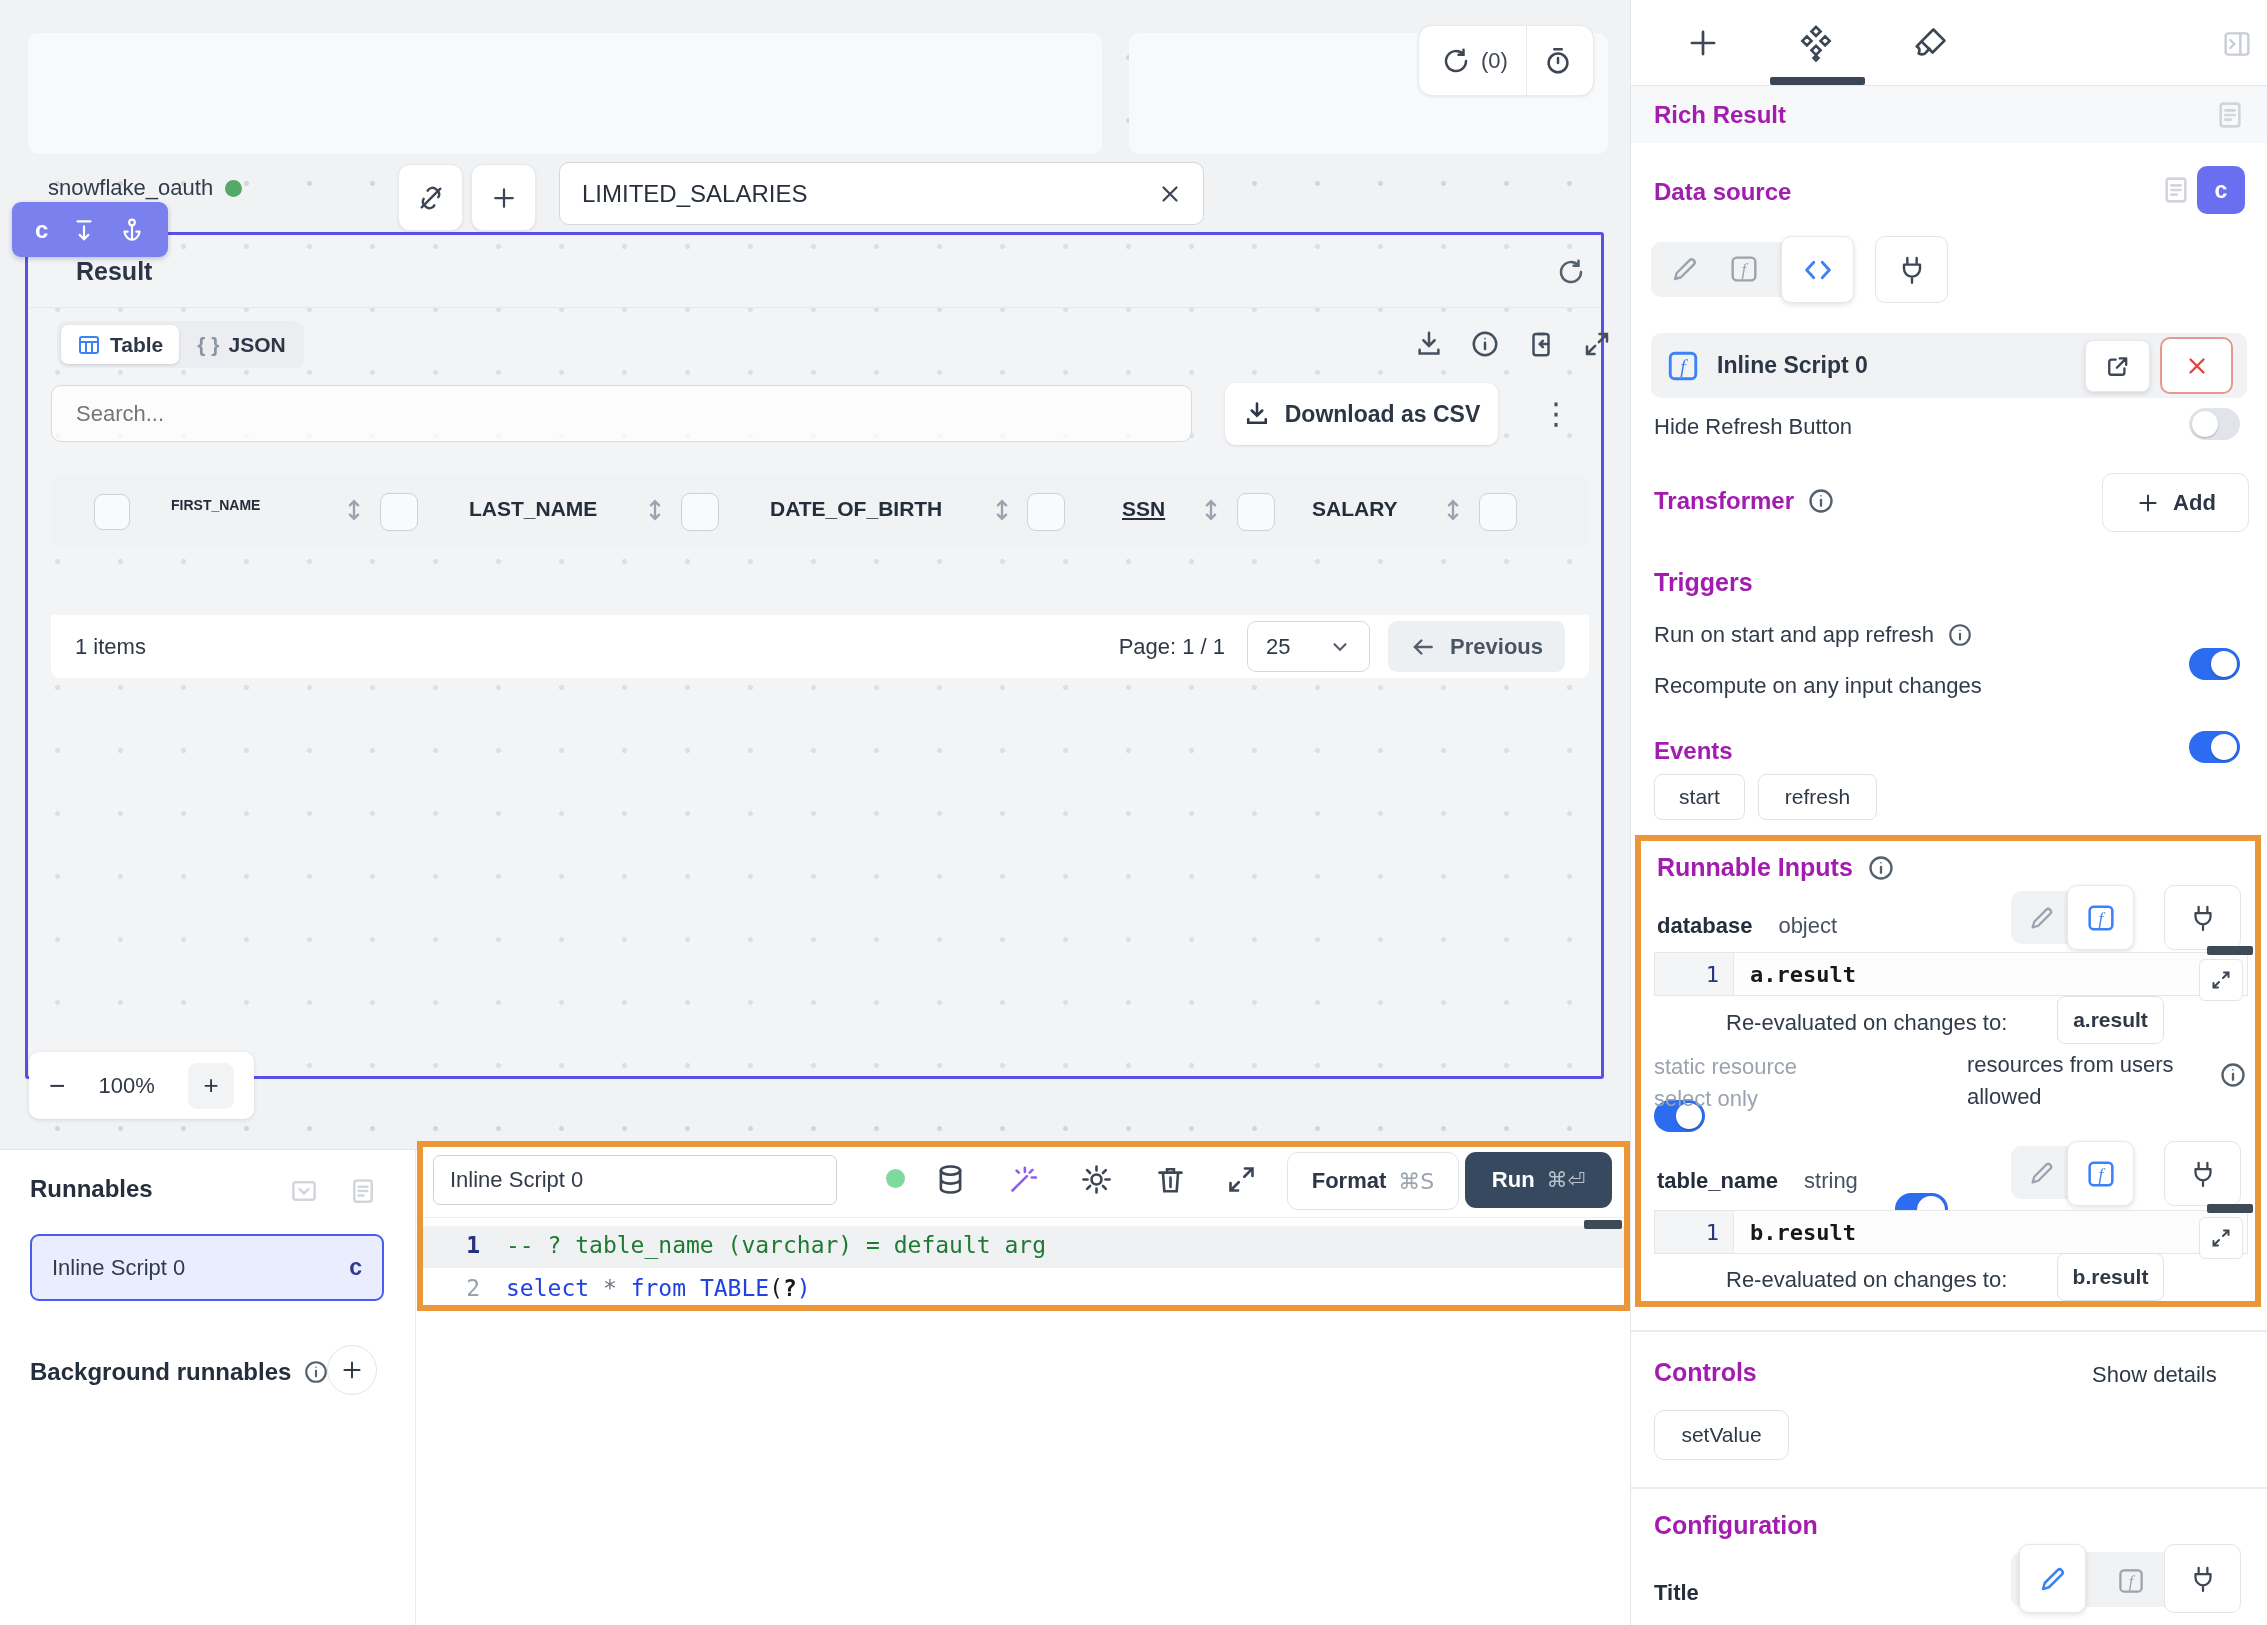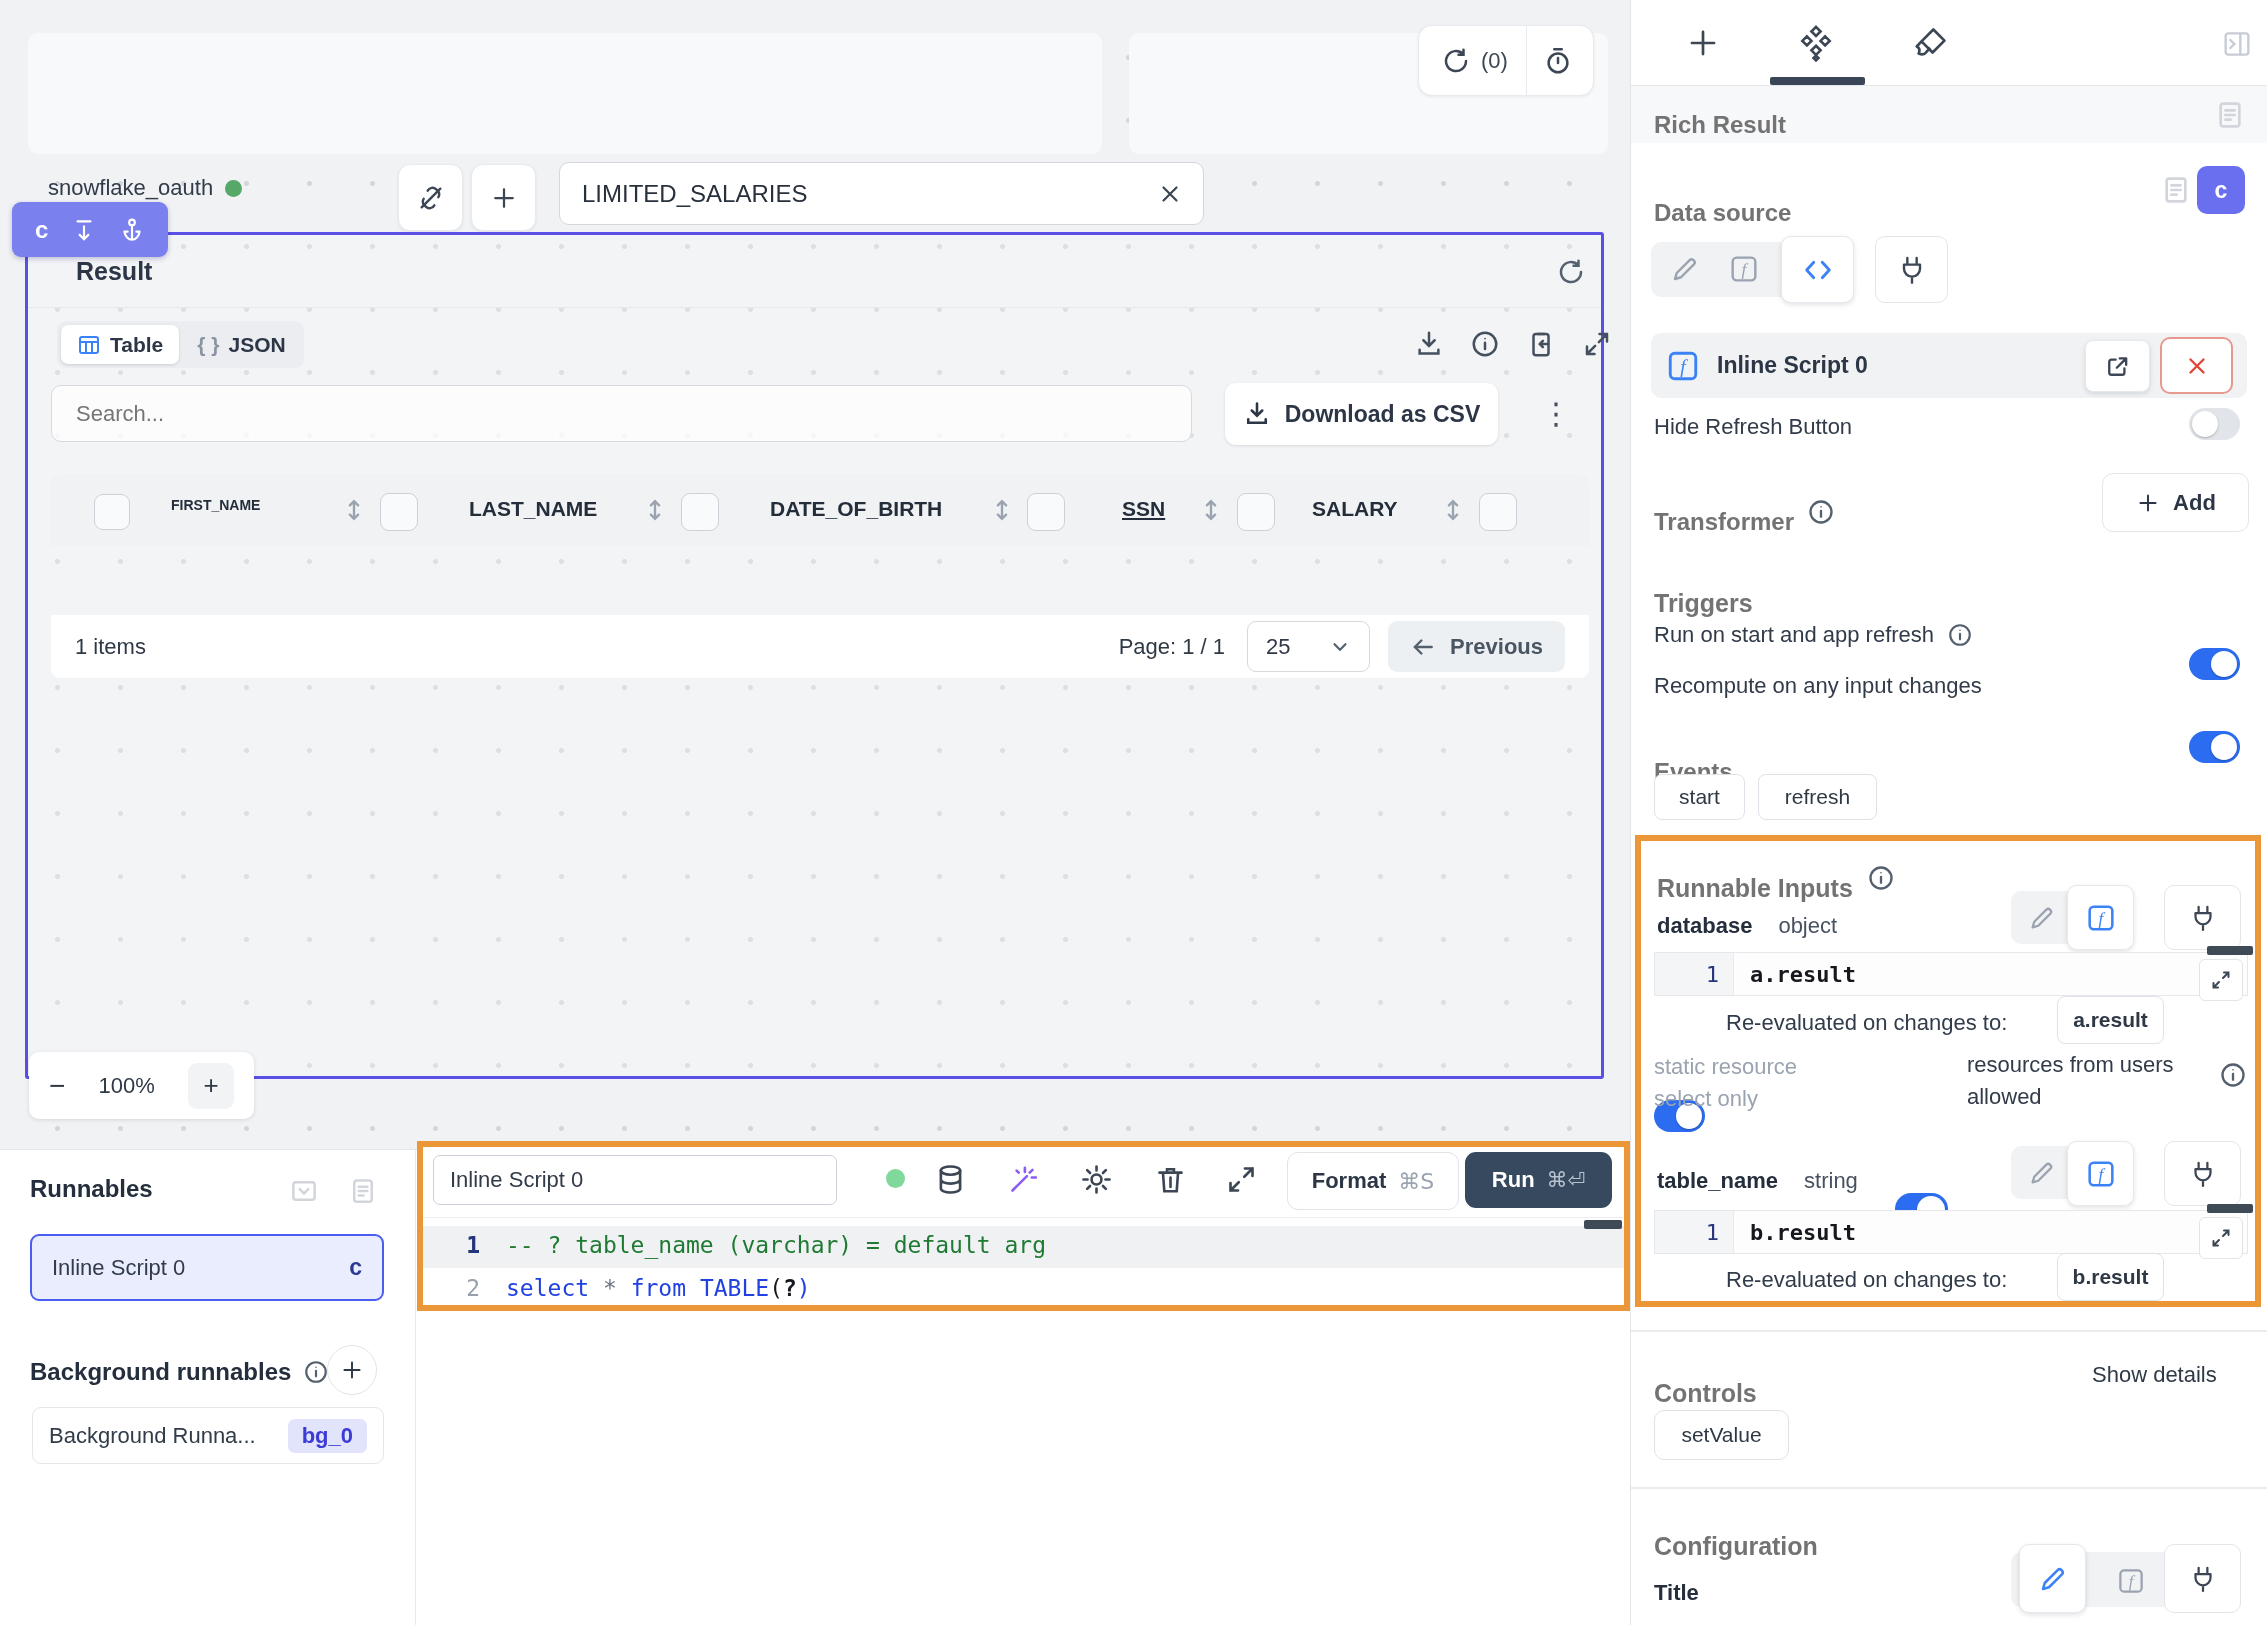--- a/index.html
+++ b/index.html
@@ -6,21 +6,21 @@
   #stage{position:relative;width:2267px;height:1626px;overflow:hidden;background:#fff;color:#2f3946;}
   .abs{position:absolute;}
   .flex{display:flex;align-items:center;}
   svg{display:block;}
   .canvas{left:0;top:0;width:1630px;height:1626px;background-color:#f1f2f4;
     background-image:radial-gradient(#d3d6db 2.2px, rgba(0,0,0,0) 2.6px);
     background-size:63px 63px;background-position:26px 26px;}
   .card{background:#f8f9fa;border-radius:10px;}
   .white-btn{background:#fff;border:1px solid #e7eaee;border-radius:12px;box-shadow:0 1px 3px rgba(16,24,40,.08);display:flex;align-items:center;justify-content:center;}
   .panel-border{border:3px solid #5a4fe6;border-radius:3px;background:rgba(250,250,252,.25);}
-  .h-sec{font-weight:bold;color:#737373;font-size:24px;margin-top:21px;}
+  .h-sec{font-weight:bold;color:#a21caf;font-size:24px;}
   .lbl{font-size:22px;color:#313b49;}
   .gray-ic{color:#9aa3af;}
   .faint-ic{color:#d2d6dc;}
   .dark-ic{color:#3c4654;}
   .toggle{width:51px;height:32px;border-radius:16px;position:relative;}
   .toggle .knob{position:absolute;top:3px;width:26px;height:26px;border-radius:50%;background:#fff;box-shadow:0 1px 2px rgba(0,0,0,.25);}
   .toggle.on{background:#2b6cf0;}.toggle.on .knob{right:3px;}
   .toggle.off{background:#e1e4e9;}.toggle.off .knob{left:3px;}
   .chip{border:1.5px solid #dfe3e8;border-radius:8px;background:#fff;display:flex;align-items:center;justify-content:center;font-size:21px;color:#2f3946;}
   .iconbar-container{background:#f0f2f4;border-radius:10px;}
@@ -281,24 +281,20 @@
                 <circle cx="12" cy="7.6" r="0.7" fill="currentColor" stroke="none"></circle>
               </svg>
             </span>
         </div>
         <div class="abs flex" style="left:327px;top:195px;width:48px;height:48px;border:1.5px solid #e0e4e9;border-radius:50%;justify-content:center;cursor:pointer;background:#fff;">
           <svg width="26" height="26" viewBox="0 0 24 24" fill="none" stroke="#2f3946" stroke-width="1.8" stroke-linecap="round">
               <path d="M12 5v14M5 12h14"></path>
             </svg>
         </div>
 
-        <div class="abs flex" style="left:32px;top:257px;width:352px;height:57px;border:1.5px solid #e4e7ec;border-radius:9px;box-sizing:border-box;padding:0 16px;justify-content:space-between;cursor:pointer;background:#fff;">
-          <span style="font-size:22px;color:#313b49;">Background Runna...</span>
-          <span class="flex" style="background:#e1e4fb;border-radius:7px;padding:4px 14px;font-size:22px;font-weight:bold;color:#3d3bd6;justify-content:center;">bg_0</span>
-        </div>
       </div>
     </div>
 
     <div class="abs" style="left:419px;top:1143px;width:1211px;height:482px;background:#fff;">
 
       <div class="abs flex" style="left:14px;top:12px;width:404px;height:50px;border:1px solid #cbd1d8;border-radius:7px;box-sizing:border-box;padding:0 14px;background:#fff;">
         <input style="flex: 1 1 0%; border: none; outline: none; font-size: 22px; color: rgb(49, 59, 73); font-family: &quot;Liberation Sans&quot;, sans-serif; background: transparent;" value="Inline Script 0">
       </div>
       <span class="abs" style="left:467px;top:26px;width:19px;height:19px;border-radius:50%;background:#7fd99a;"></span>
       <span class="abs ic dark-ic" style="left:515px;top:20px;cursor:pointer;">

